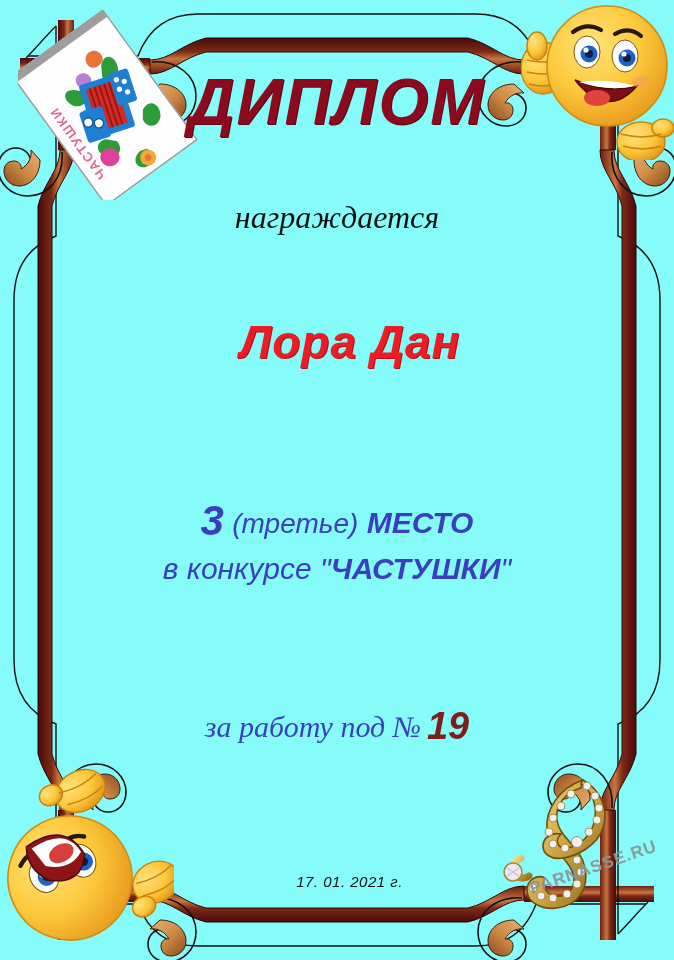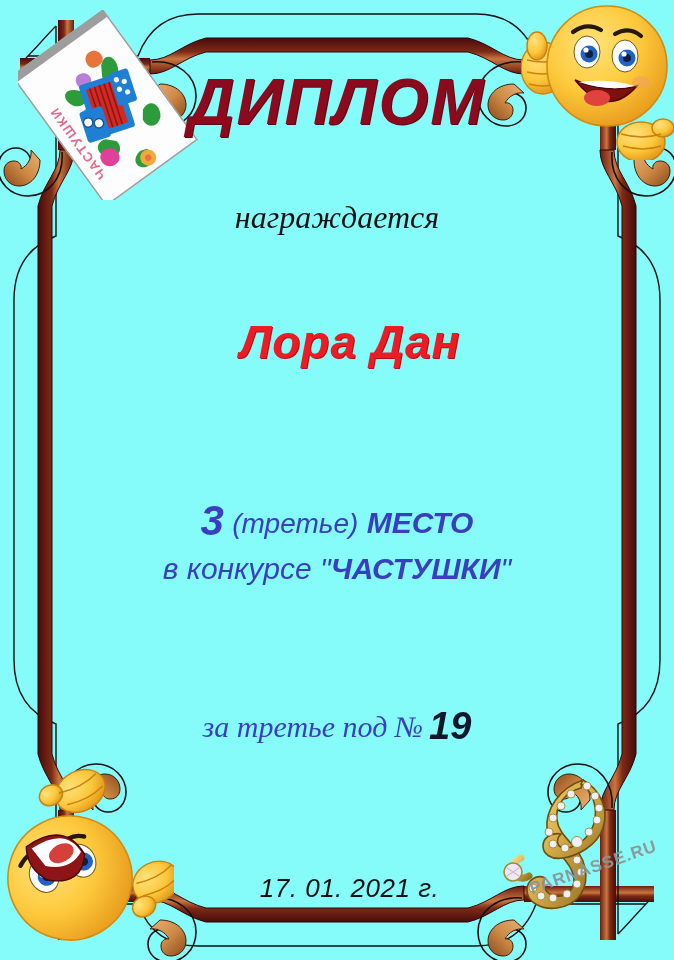--- a/index.html
+++ b/index.html
@@ -82,31 +82,31 @@
   }
   .work-line{
     position:absolute;left:0;right:0;top:705px;
     color:#3a3fbf;
     font-family:"Liberation Serif", serif;
     font-style:italic;
     font-size:30px;
     white-space:nowrap;
   }
   .work-line .worknum{
-    color:#0f172a;
+    color:#7f1d1d;
     font-family:"Liberation Sans", sans-serif;
     font-weight:bold;font-style:italic;
     font-size:38px;
     margin-left:6px;
     vertical-align:-2px;
   }
   .date{
     position:absolute;left:1px;right:0;top:873px;
     font-family:"Liberation Sans", sans-serif;
-    font-style:italic;font-size:26px;color:#111;
+    font-style:italic;font-size:15px;color:#111;
     letter-spacing:.5px;
     padding-left:24px;
   }
   .watermark{
     position:absolute;left:527px;top:880px;
     font-family:"Liberation Sans", sans-serif;
     font-size:17px;font-weight:bold;letter-spacing:1px;
     color:#8d9596;
     transform:rotate(-19deg);
     transform-origin:left top;
@@ -408,21 +408,21 @@
       <span class="paren">(третье)</span>
       <span class="word">МЕСТО</span>
     </div>
 
     <div class="contest-line">
       <span>в конкурсе "</span><span class="strong">ЧАСТУШКИ</span><span>"</span>
     </div>
 
 
     <div class="work-line">
-      <span>за третье под №</span><span class="worknum">19</span>
+      <span>за работу под №</span><span class="worknum">19</span>
     </div>
 
     <div class="date">17. 01. 2021 г.</div>
 
     <div class="watermark">PARNASSE.RU</div>
   </div>
 
 </div>
 
 </body></html>

